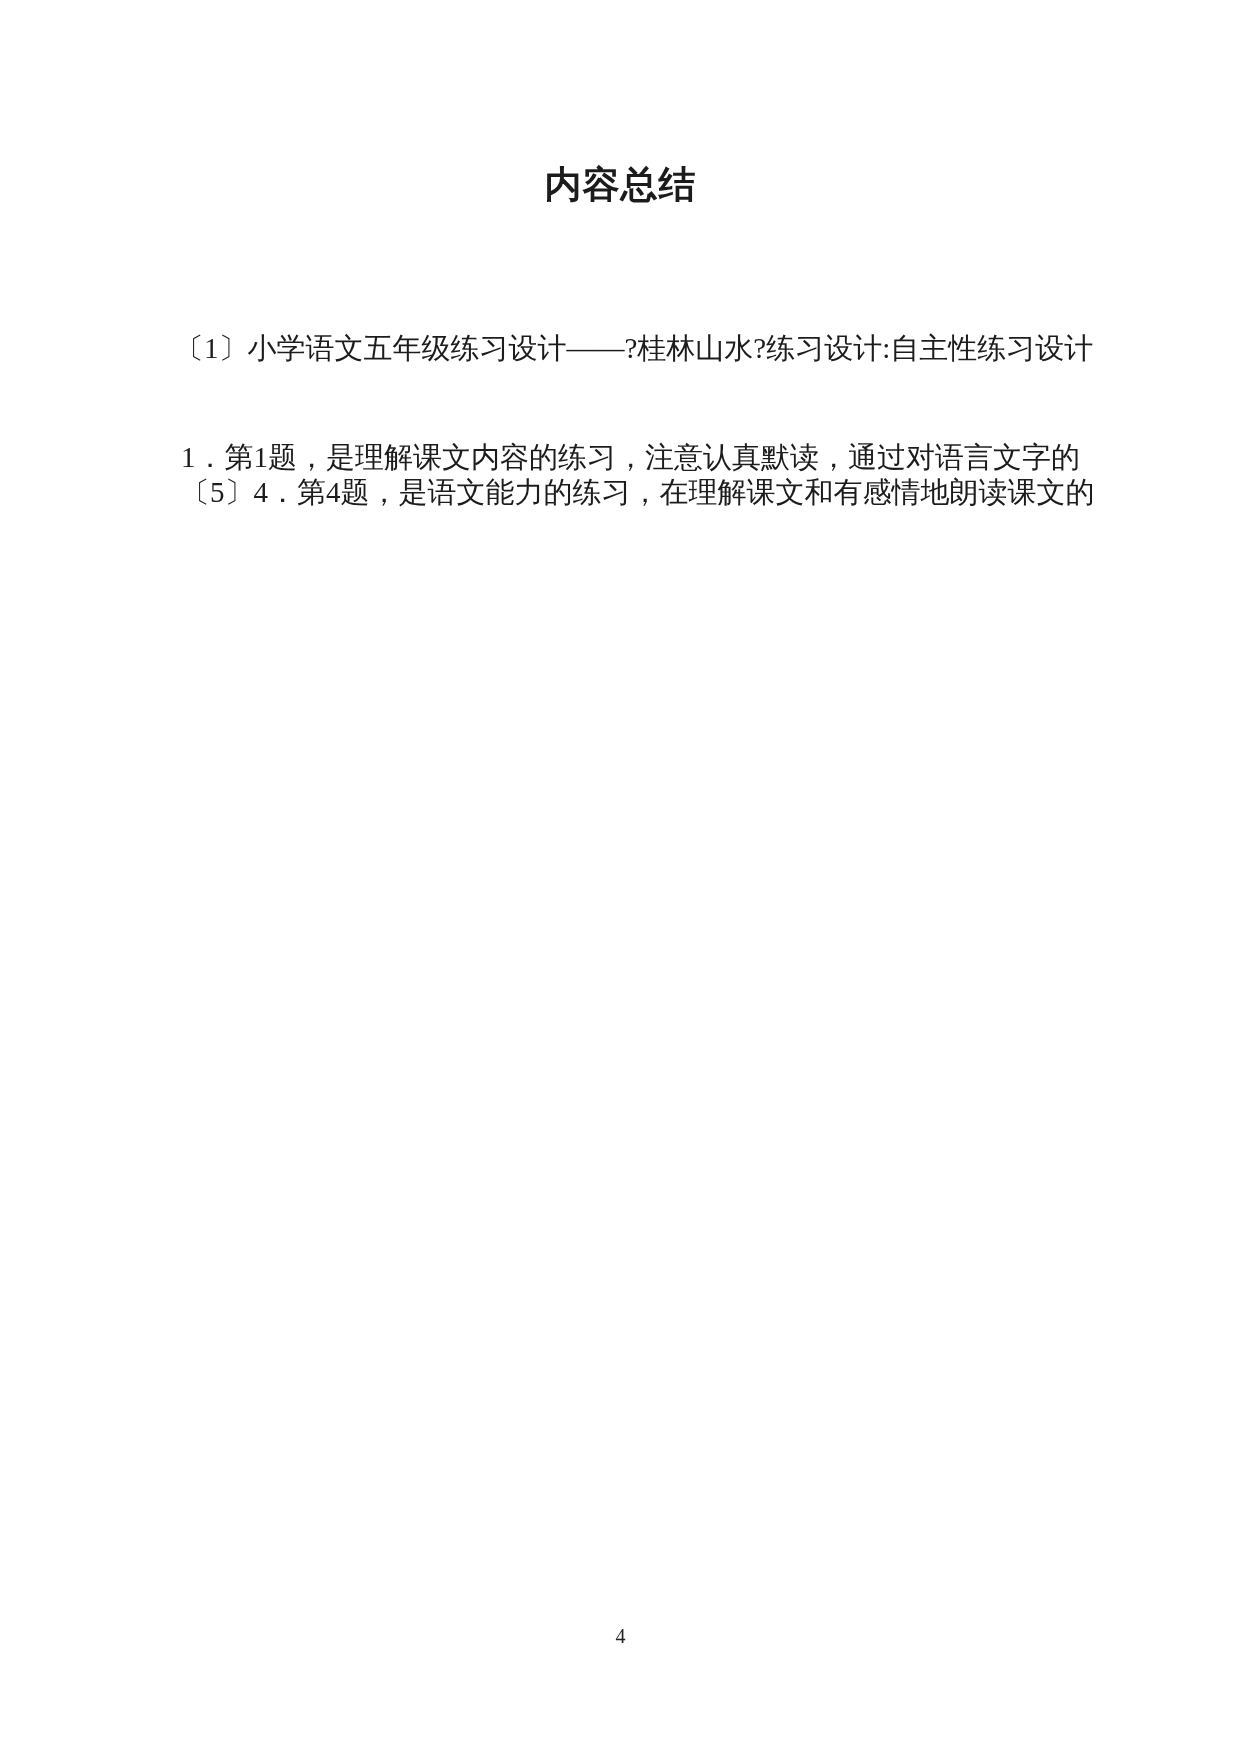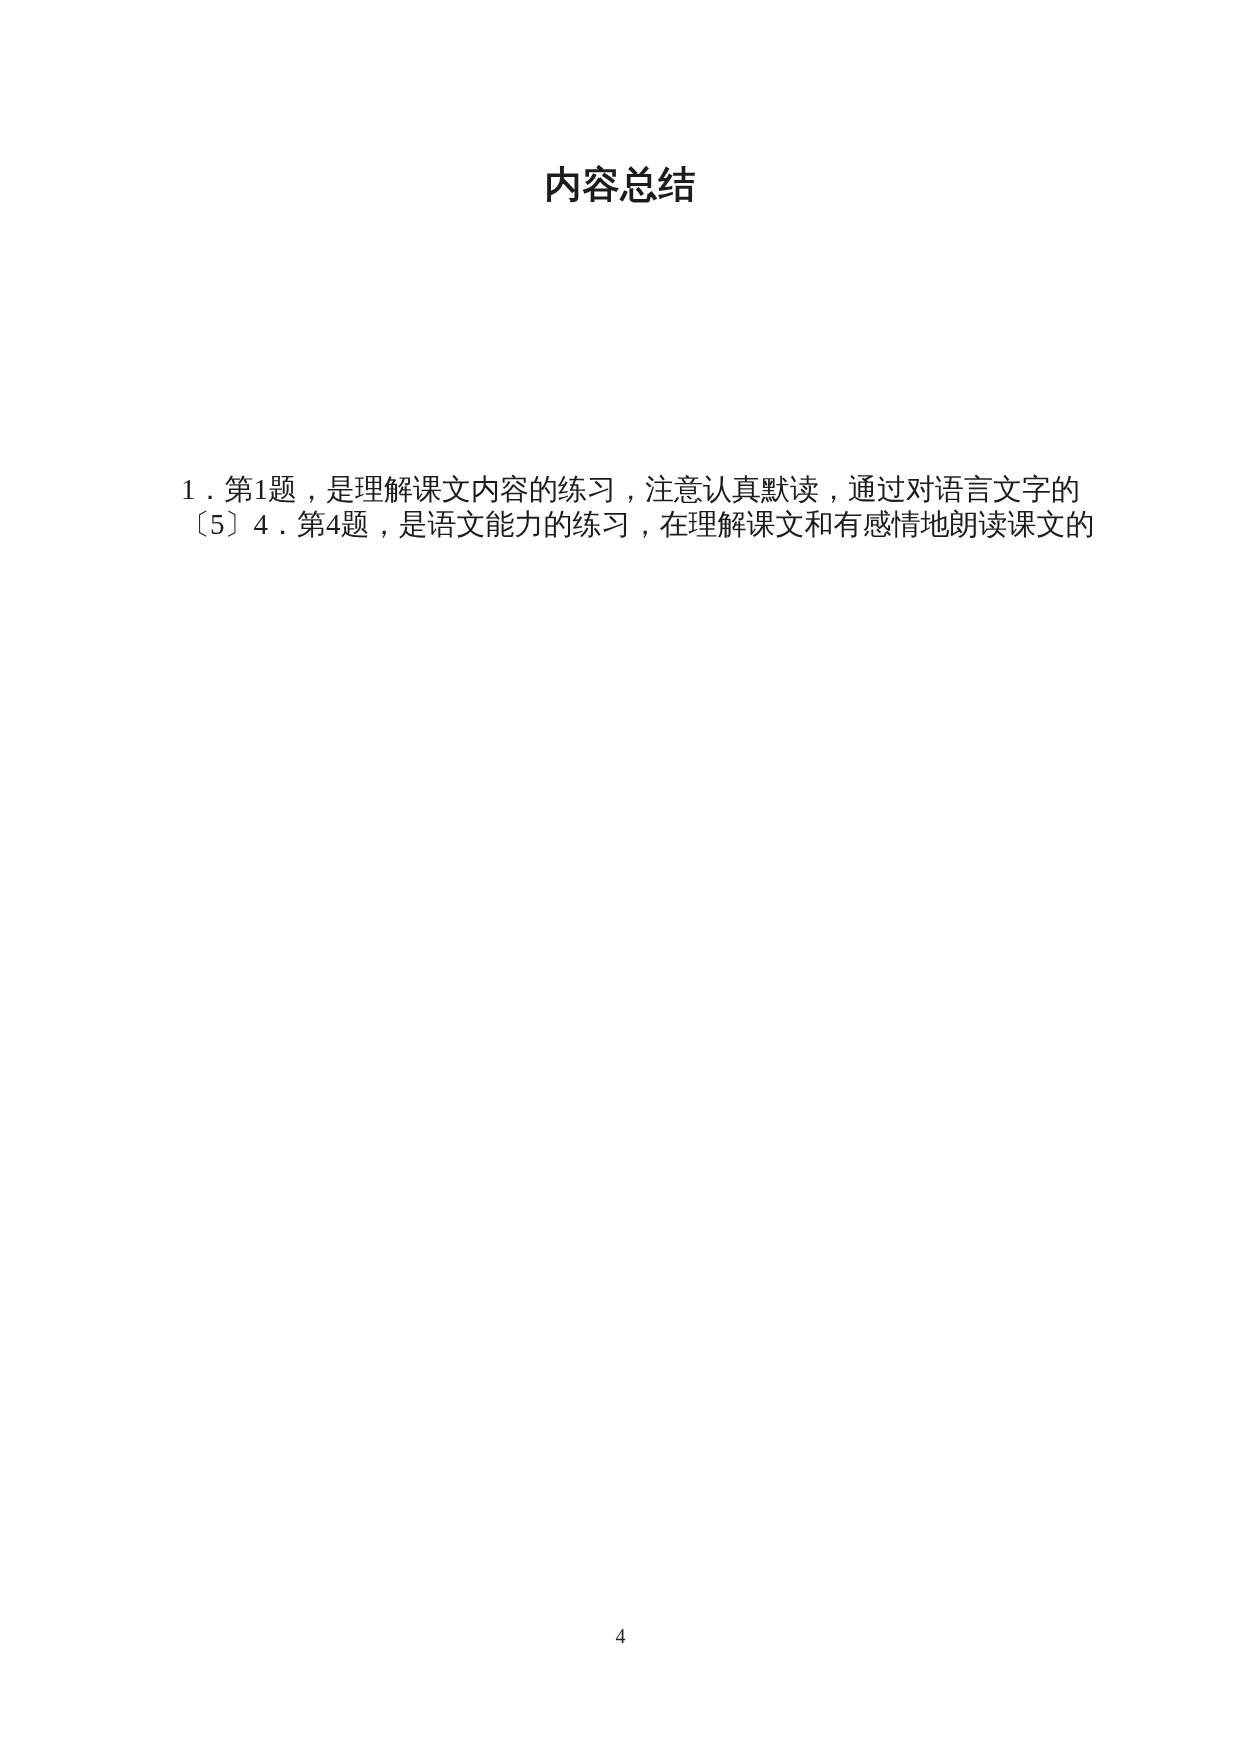--- a/index.html
+++ b/index.html
@@ -41,21 +41,20 @@
     white-space: nowrap;
   }
   .body-block {
     position: absolute;
     top: 440px;
     left: 181px;
     width: 890px;
     text-align: left;
     font-size: 29px;
     line-height: 35px;
-    margin-top: 32px;
   }
   .body-block .line {
     white-space: nowrap;
   }
   .page-number {
     position: absolute;
     top: 1624px;
     left: 0;
     width: 100%;
     text-align: center;
@@ -65,20 +64,21 @@
   }
 </style>
 </head>
 <body>
 
 <div class="page">
 
   <div class="doc-title">内容总结</div>
 
   <div class="heading-block">
+    <div class="line">〔1〕小学语文五年级练习设计——?桂林山水?练习设计:自主性练习设计</div>
   </div>
 
   <div class="body-block">
     <div class="line">1．第1题，是理解课文内容的练习，注意认真默读，通过对语言文字的</div>
     <div class="line">〔5〕4．第4题，是语文能力的练习，在理解课文和有感情地朗读课文的</div>
   </div>
 
   <div class="page-number">4</div>
 
 </div>

